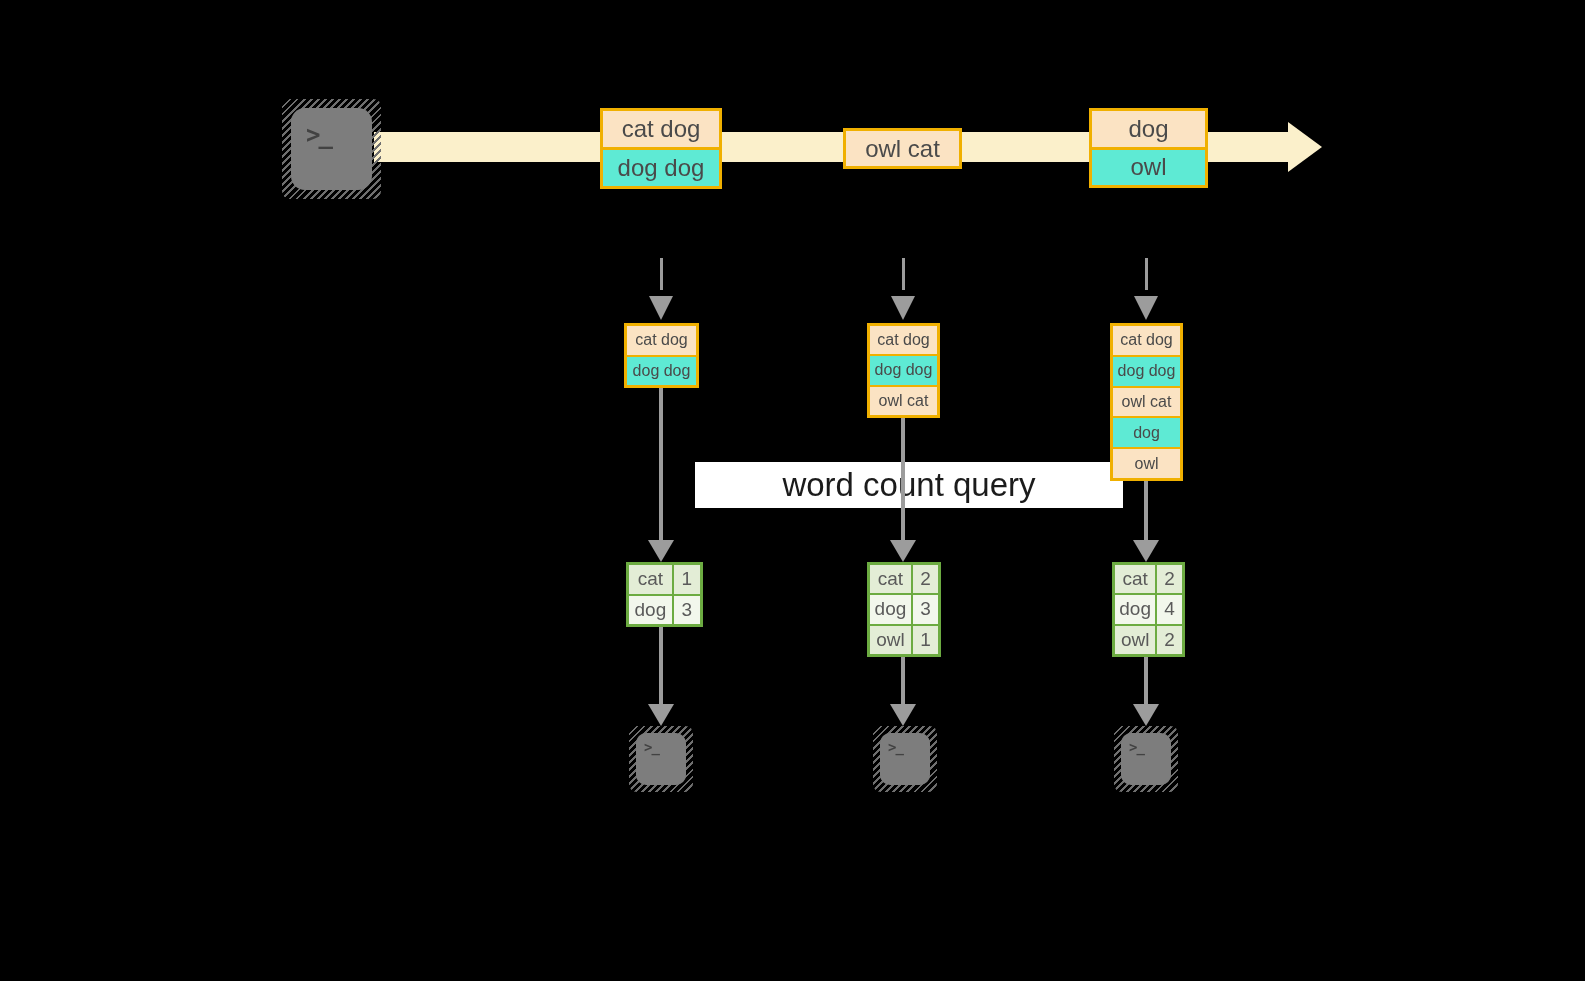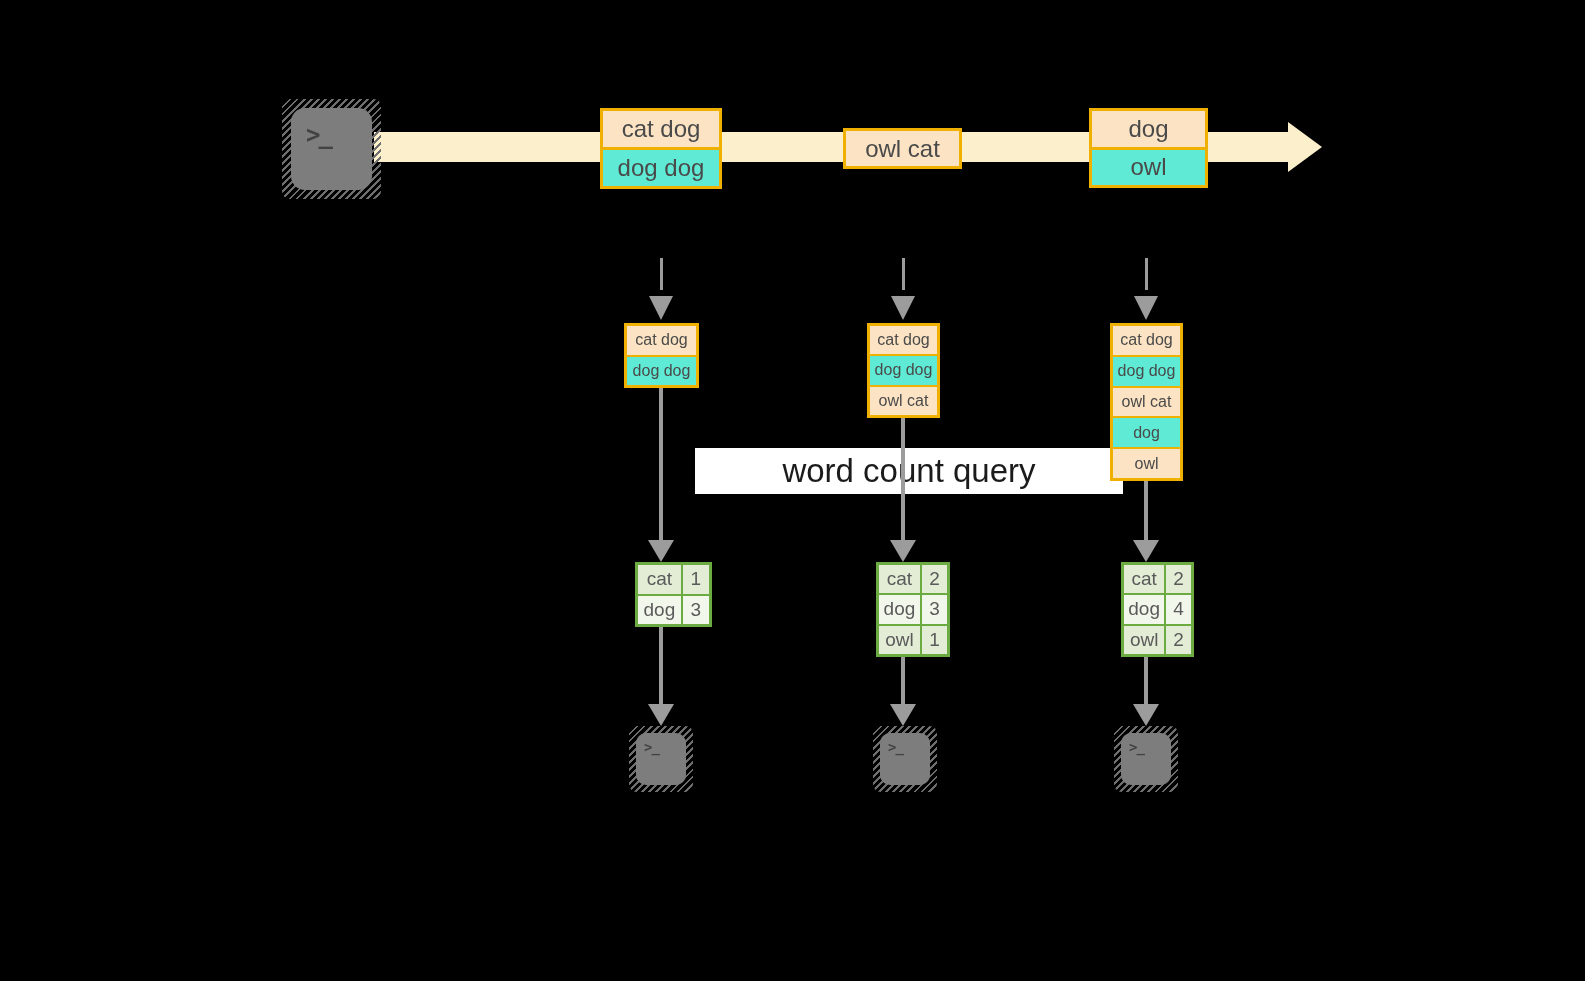--- a/index.html
+++ b/index.html
@@ -38,28 +38,28 @@
 
   
   .vline { position:absolute; width:4px; background:#9c9c9c; }
   .vdash { position:absolute; width:3px; background:#9c9c9c; }
   .ahead { position:absolute; width:0; height:0;
     border-left:13px solid transparent; border-right:13px solid transparent;
     border-top:22px solid #9c9c9c; }
   .ahead.dashhead { border-left-width:12px; border-right-width:12px; border-top-width:24px; }
 
   
-  .query-box { position:absolute; left:695px; top:448px; width:428px; height:46px;
+  .query-box { position:absolute; left:695px; top:462px; width:428px; height:46px;
     background:#ffffff; color:#1b1b1b; display:flex; align-items:center;
     justify-content:center; font-size:33px; z-index:1; }
   .z2 { z-index:2; } .z3 { z-index:3; }
 
   
   .gtable { position:absolute; box-sizing:border-box; border:3px solid #6cab41;
-    display:flex; flex-direction:column;margin-left:9px; }
+    display:flex; flex-direction:column; }
   .gtable .grow { flex:1; display:flex; border-top:2px solid #6cab41; }
   .gtable .grow:first-child { border-top:none; }
   .gtable .gword { flex:62; display:flex; align-items:center; justify-content:center;
     border-right:2px solid #6cab41; color:#5a5a5a; font-size:19px; }
   .gtable .gcount { flex:38; display:flex; align-items:center; justify-content:center;
     color:#5a5a5a; font-size:19px; }
   .gtable .grow.dark .gword, .gtable .grow.dark .gcount { background:#e3edd6; }
   .gtable .grow.light .gword, .gtable .grow.light .gcount { background:#f2f7ec; }
 </style>
 </head>

